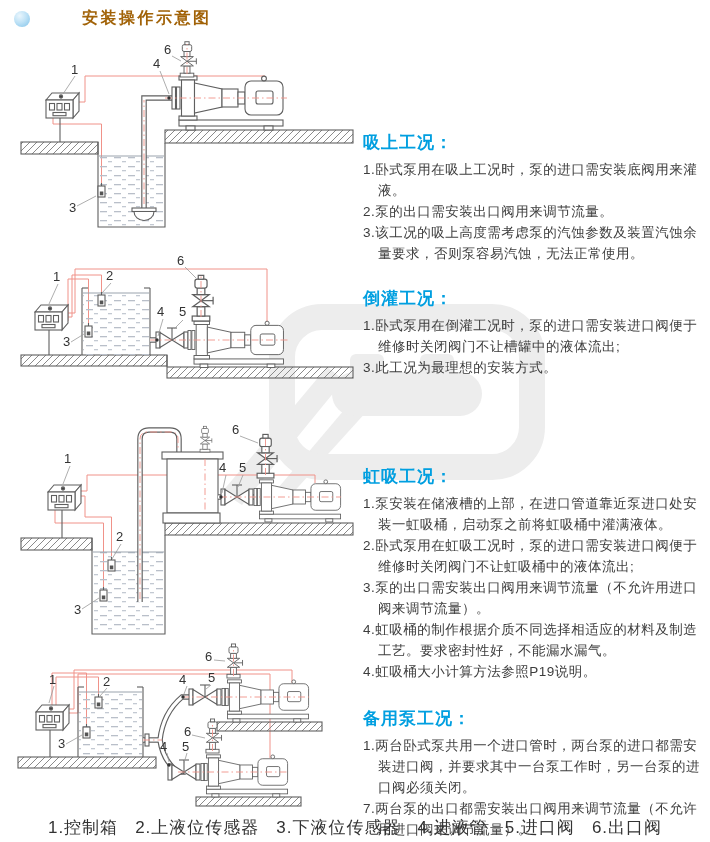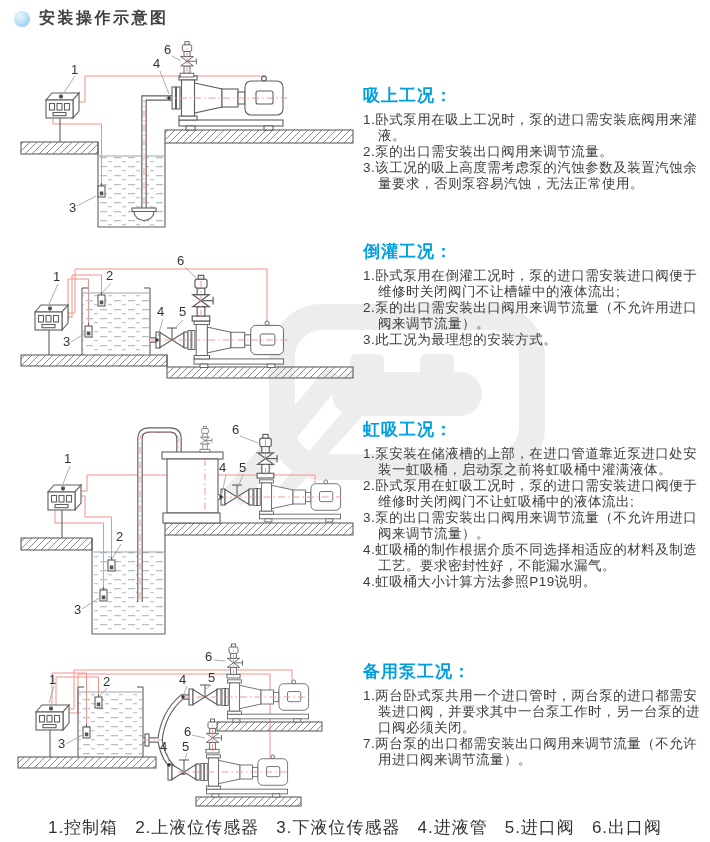--- a/index.html
+++ b/index.html
@@ -6,24 +6,24 @@
   body{
     width:710px;height:842px;position:relative;background:#ffffff;
     font-family:"Liberation Sans","DejaVu Sans",sans-serif;overflow:hidden;
   }
   .layer{position:absolute;}
   #watermark{left:222px;top:292px;z-index:0;}
   .diagram{z-index:1;}
   #page-header{left:14px;top:8px;display:flex;align-items:center;gap:9px;z-index:2;}
   #bullet{width:16px;height:16px;border-radius:50%;
     background:radial-gradient(circle at 35% 30%, #eaf6fd 0%, #bfe2f6 45%, #7fc2e9 100%);}
-  #page-title{font-size:16px;font-weight:bold;color:#404040;letter-spacing:2.5px;}
-  .sec{position:absolute;left:363px;width:338px;z-index:2;}
+  #page-title{font-size:16px;font-weight:bold;color:#a16207;letter-spacing:2.5px;margin-left:43px;}
+  .sec{position:absolute;left:363px;width:338px;z-index:2;margin-top:47px;}
   .sec-title{font-size:17px;font-weight:800;color:#009fe0;letter-spacing:1px;margin:0 0 5px 0;}
-  .item{font-size:13.5px;line-height:16px;color:#3d3d3d;letter-spacing:0.5px;
+  .item{font-size:13.5px;line-height:21px;color:#3d3d3d;letter-spacing:0.5px;
     padding-left:15px;text-indent:-15px;}
   #legend{position:absolute;left:0;top:816px;width:710px;display:flex;justify-content:center;
     gap:17px;font-size:17px;color:#333;letter-spacing:1px;z-index:2;}
   
   .mech{stroke:#5f5f5f;fill:#fff;stroke-width:1.1;}
   .po{fill:none;stroke:#5f5f5f;stroke-width:5.5;}
   .pi{fill:none;stroke:#ffffff;stroke-width:3.2;}
   .wire{fill:none;stroke:#f09289;stroke-width:1;}
   .cl{fill:none;stroke:#f09289;stroke-width:0.9;stroke-dasharray:7 3 1.5 3;}
   .ln{stroke:#5f5f5f;stroke-width:1.1;fill:none;}
@@ -349,21 +349,20 @@
 <div class="sec" style="top:84px">
   <div class="sec-title">吸上工况：</div>
   <div class="item">1.卧式泵用在吸上工况时，泵的进口需安装底阀用来灌液。</div>
   <div class="item">2.泵的出口需安装出口阀用来调节流量。</div>
   <div class="item">3.该工况的吸上高度需考虑泵的汽蚀参数及装置汽蚀余量要求，否则泵容易汽蚀，无法正常使用。</div>
 </div>
 
 <div class="sec" style="top:240px">
   <div class="sec-title">倒灌工况：</div>
   <div class="item">1.卧式泵用在倒灌工况时，泵的进口需安装进口阀便于维修时关闭阀门不让槽罐中的液体流出;</div>
-  <div class="item">2.泵的出口需安装出口阀用来调节流量（不允许用进口阀来调节流量）。</div>
   <div class="item">3.此工况为最理想的安装方式。</div>
 </div>
 
 <div class="sec" style="top:418px">
   <div class="sec-title">虹吸工况：</div>
   <div class="item">1.泵安装在储液槽的上部，在进口管道靠近泵进口处安装一虹吸桶，启动泵之前将虹吸桶中灌满液体。</div>
   <div class="item">2.卧式泵用在虹吸工况时，泵的进口需安装进口阀便于维修时关闭阀门不让虹吸桶中的液体流出;</div>
   <div class="item">3.泵的出口需安装出口阀用来调节流量（不允许用进口阀来调节流量）。</div>
   <div class="item">4.虹吸桶的制作根据介质不同选择相适应的材料及制造工艺。要求密封性好，不能漏水漏气。</div>
   <div class="item">4.虹吸桶大小计算方法参照P19说明。</div>

